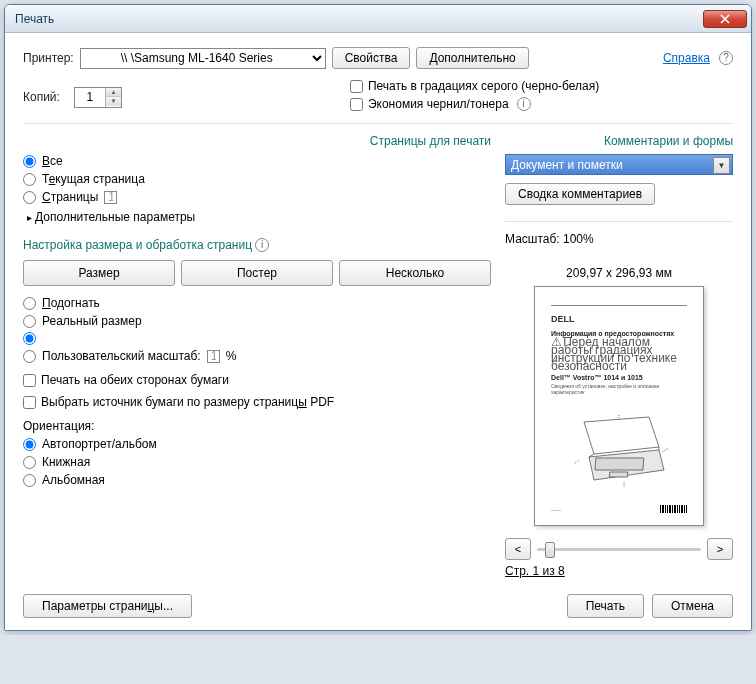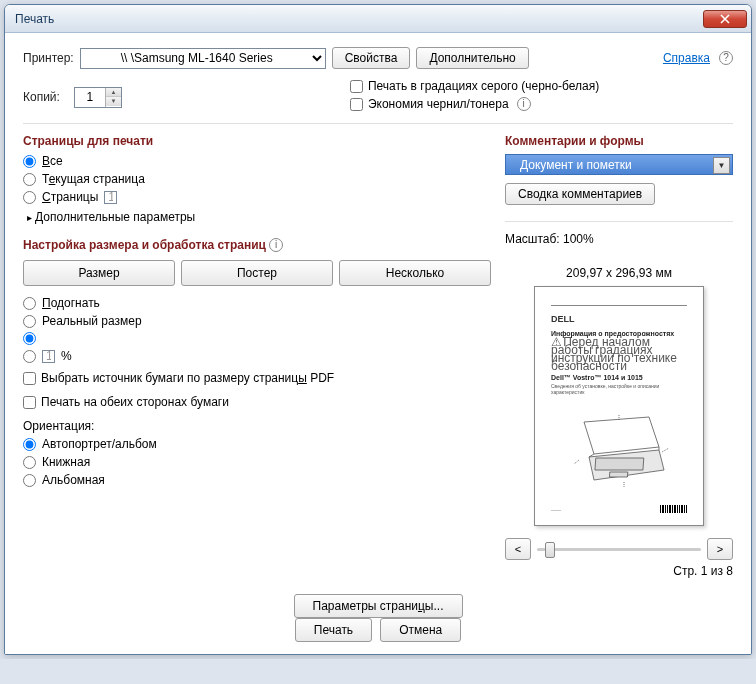--- a/index.html
+++ b/index.html
@@ -20,51 +20,51 @@
 .spinner { display:inline-flex; border:1px solid #7a8a9a; height:21px; }
 .spinner input { border:none; width:30px; padding:0 3px; height:19px; }
 .spinner-btns { display:flex; flex-direction:column; border-left:1px solid #b0b0b0; }
 .spinner-btns span { width:15px; height:9px; background:linear-gradient(to bottom,#f4f4f4,#ddd); border-bottom:1px solid #c8c8c8; font-size:6px; text-align:center; line-height:8px; cursor:pointer; color:#555; }
 .spinner-btns span:last-child{border-bottom:none;}
 .chk { display:flex; align-items:center; gap:5px; margin-bottom:4px; }
 .chk input { width:13px; height:13px; }
 .main-cols { display:flex; gap:14px; margin-top:6px; }
 .col-left { flex:1; }
 .col-right { width:228px; }
-.section-title { font-weight:bold; color:#7f1d1d; margin-bottom:6px; }
+.section-title { font-weight:normal; color:#0f766e; margin-bottom:6px;text-align:right; }
 .radio-row { display:flex; align-items:center; gap:6px; margin:4px 0; }
 .radio-row input { width:13px; height:13px; }
 .pages-input { width:184px; background:#fff; color:#999; }
 .expand-arrow { font-size:10px; margin-right:3px; }
 .size-section { margin-top:14px; }
 .size-title-row { display:flex; align-items:center; margin-bottom:8px; }
 .tab-btns { display:flex; gap:6px; margin-bottom:10px; }
 .tab-btn { flex:1; background:linear-gradient(to bottom,#fdfdfd,#e8e8e8); border:1px solid #9a9a9a; border-radius:3px; height:26px; cursor:pointer; font-size:12px; }
 .scale-input { width:46px; background:#fff; color:#999; }
 .orient-sec { margin-top:10px; }
-.dropdown { width:100%; height:21px; border:1px solid #3a6fb7; background:linear-gradient(to bottom,#73a4e8,#4b84d4); color:#fff; display:flex; align-items:center; padding:0 14px; position:relative; margin-bottom:8px; }
+.dropdown { width:100%; height:21px; border:1px solid #3a6fb7; background:linear-gradient(to bottom,#73a4e8,#4b84d4); color:#fff; display:flex; align-items:center; padding:0 5px; position:relative; margin-bottom:8px; }
 .dropdown-arrow { position:absolute; right:2px; top:2px; width:17px; height:17px; background:linear-gradient(to bottom,#f5f5f5,#ddd); border:1px solid #888; display:flex; align-items:center; justify-content:center; font-size:8px; color:#333; }
 .summary-btn { margin-bottom:10px; }
 .scale-lbl { margin-bottom:20px; }
 .dim-lbl { text-align:center; margin-bottom:6px; }
 .preview-box { width:170px; height:240px; border:1px solid #888; margin:0 auto 12px auto; background:#fff; box-shadow:2px 2px 4px rgba(0,0,0,0.2); padding:18px 16px 12px 16px; display:flex; flex-direction:column; }
 .pv-line { height:1px; background:#888; margin-bottom:8px; }
 .pv-logo { font-size:9px; font-weight:bold; color:#333; margin-bottom:6px; }
 .pv-h { font-size:7px; font-weight:bold; color:#222; margin-bottom:2px; }
 .pv-txt { font-size:5px; color:#555; line-height:6px; margin-bottom:3px; }
 .pv-laptop { flex:1; display:flex; align-items:center; justify-content:center; margin:6px 0; }
 .pv-bottom { display:flex; justify-content:space-between; align-items:flex-end; }
 .pv-barcode { display:flex; gap:1px; }
 .pv-barcode span { width:1px; background:#000; }
 .pager-row { display:flex; align-items:center; gap:6px; justify-content:center; margin-bottom:4px; }
 .pager-btn { width:26px; height:22px; border:1px solid #9a9a9a; background:linear-gradient(to bottom,#fdfdfd,#e9e9e9); border-radius:3px; cursor:pointer; font-size:11px; }
 .slider-track { flex:1; height:3px; background:#ccc; border-radius:2px; position:relative; }
 .slider-thumb { position:absolute; left:8px; top:-6px; width:10px; height:16px; background:linear-gradient(to bottom,#f8f8f8,#d8d8d8); border:1px solid #888; border-radius:2px; }
-.page-count { text-align:right; }
-.footer-row { display:flex; align-items:center; margin-top:16px;flex-direction:column; }
+.page-count { text-align:left;text-decoration:underline; }
+.footer-row { display:flex; align-items:center; margin-top:16px; }
 .footer-row .spacer { flex:1; }
 .footer-btns { display:flex; gap:8px; }
 .footer-btn { padding:3px 18px; height:24px; }
 hr.sep { border:none; border-top:1px solid #e0e0e0; margin:6px 0 10px 0; }
 </style>
 </head>
 <body>
 
 <div class="window">
   <div class="titlebar">
@@ -149,30 +149,31 @@
             </div>
           <div class="radio-row">
               <input type="radio" name="sz" style="">
               <span>Реальный размер</span>
             </div>
           <div class="radio-row">
               <input type="radio" name="sz" checked="" style="">
             </div>
           <div class="radio-row">
             <input type="radio" name="sz" style="">
+            <span>Пользовательский масштаб:</span>
             <input type="text" class="scale-input" value="100" style="">
             <span>%</span>
           </div>
+          <div class="chk" style="margin-top:10px">
+              <input type="checkbox" style="">
+              <span>Печать на обеих сторонах бумаги</span>
+            </div>
           <div class="chk" style="margin-top:8px">
               <input type="checkbox" style="">
               <span>Выбрать источник бумаги по размеру страниц<u>ы</u> PDF</span>
-            </div>
-          <div class="chk" style="margin-top:10px">
-              <input type="checkbox" style="">
-              <span>Печать на обеих сторонах бумаги</span>
             </div>
         </div>
 
         <div class="orient-sec">
           <div style="margin-bottom:4px">Ориентация:</div>
           <div class="radio-row">
               <input type="radio" name="or" checked="" style="">
               <span>Автопортрет/альбом</span>
             </div>
           <div class="radio-row">

